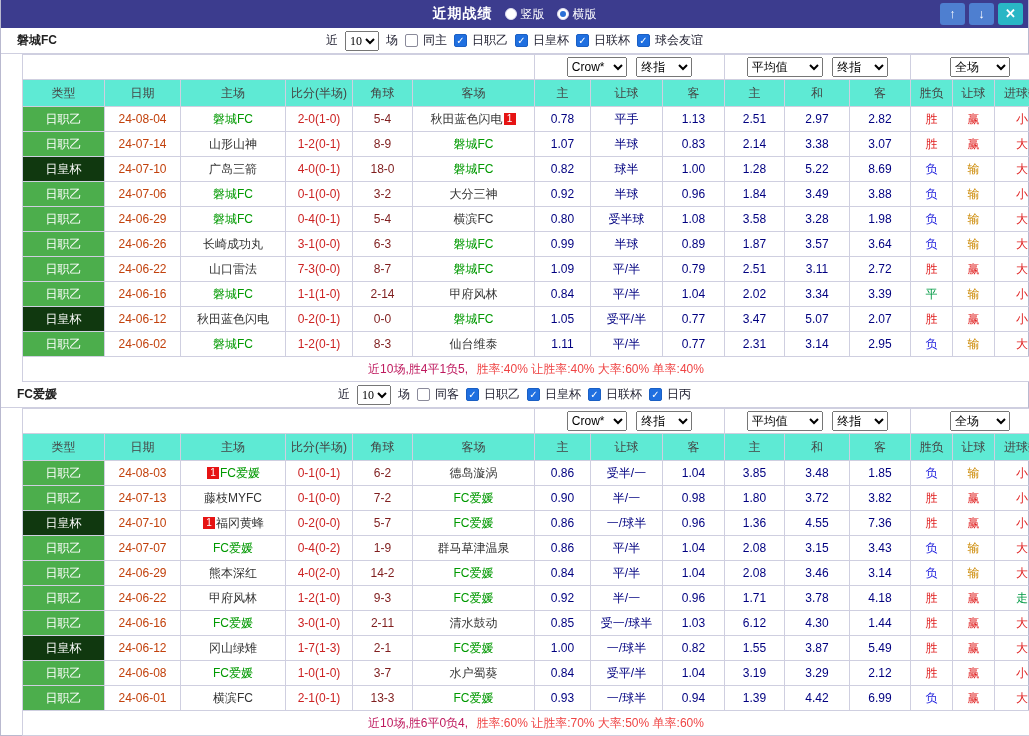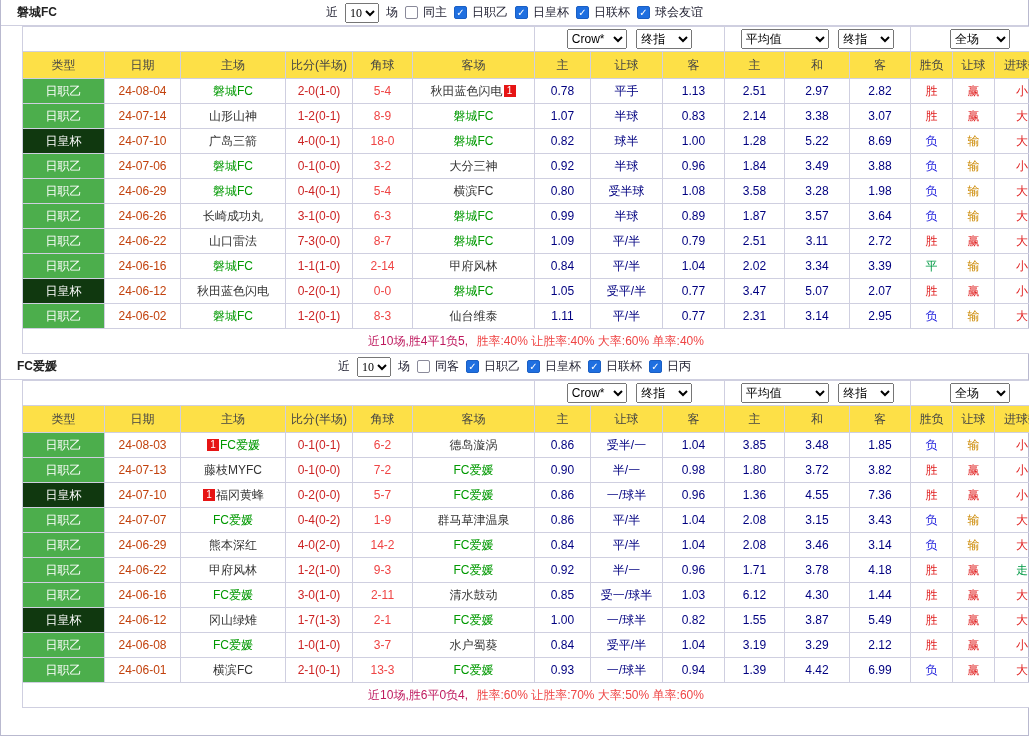--- a/index.html
+++ b/index.html
@@ -28,46 +28,64 @@
   .cb{width:13px;height:13px;border:1px solid #8a8a9a;background:#fff;display:inline-flex;align-items:center;justify-content:center;font-size:10px;color:#fff;border-radius:2px;line-height:1;}
   .cb.checked{background:#1f6fe0;border-color:#1a5fc4;}
 
   
   table.grid{width:100%;border-collapse:collapse;table-layout:fixed;margin-left:21px;}
   .grid td,.grid th{border:1px solid #cfcfe0;text-align:center;height:25px;overflow:hidden;white-space:nowrap;font-size:12px;padding:0 1px;vertical-align:middle;}
   .dd-row td{background:#fff;height:25px;}
   .dd-row select{height:20px;font-size:12px;margin:0 3px;vertical-align:middle;}
   .sel-company{width:60px;}
   .sel-index{width:56px;}
-  .sel-average{width:88px;}
+  .sel-average{width:76px;}
   .sel-scope{width:60px;}
-  .head-row th{background:#fde047;color:#444;font-weight:normal;height:27px;}
+  .head-row th{background:#5eead4;color:#444;font-weight:normal;height:27px;}
   .type{color:#fff;}
   .type-lg{background:#4cae4c;}
   .type-cup{background:#10380f;}
   .date{color:#c2410c;}
   .score{color:#cc2222;}
-  .corner{color:#ef4444;}
+  .corner{color:#7f1d1d;}
   .team{color:#333;}
   .team .focus{color:#009900;}
   .badge{display:inline-block;background:#e61414;color:#fff;font-size:10px;width:12px;height:12px;line-height:12px;margin:0 1px;text-align:center;vertical-align:1px;}
   .odds{color:#000080;}
   .c-red{color:#e02222;}
   .c-blue{color:#2222dd;}
   .c-green{color:#009944;}
   .c-gold{color:#cc8800;}
   .foot-td{height:26px;background:#fff;}
   .foot-prefix{color:#be185d;}
   .foot-stats{color:#ef4444;margin-left:5px;}
 </style>
 </head>
 <body>
 
 <div class="app">
 
+  <div class="titlebar">
+    <div class="tb-center">
+      <span class="tb-title">近期战绩</span>
+      <label class="radio-item">
+        <span class="radio"></span>
+        <span>竖版</span>
+      </label>
+      <label class="radio-item">
+        <span class="radio checked"></span>
+        <span>横版</span>
+      </label>
+    </div>
+    <div class="tb-buttons">
+      <button class="tb-btn blue"><span>↑</span></button>
+      <button class="tb-btn blue"><span>↓</span></button>
+      <button class="tb-btn teal"><span>✕</span></button>
+    </div>
+  </div>
 
   <section class="team-block">
     <div class="filter-row">
       <span class="team-name">磐城FC</span>
       <div class="filters">
         <span>近</span>
         <select><option>10</option></select>
         <span>场</span>
         <label class="cb-item">
           <span class="cb"></span>

